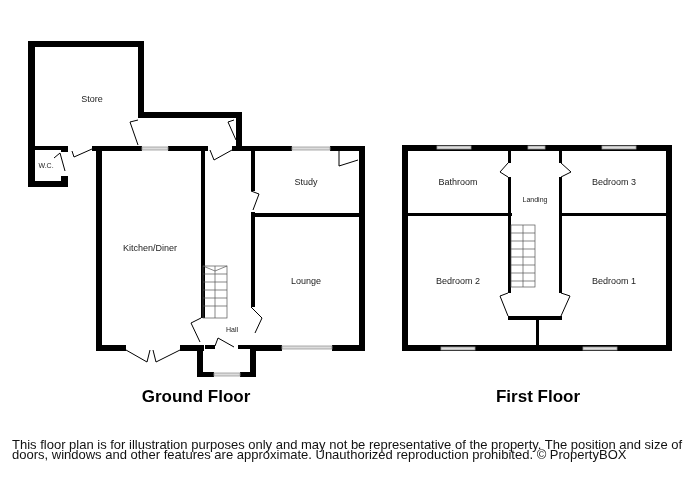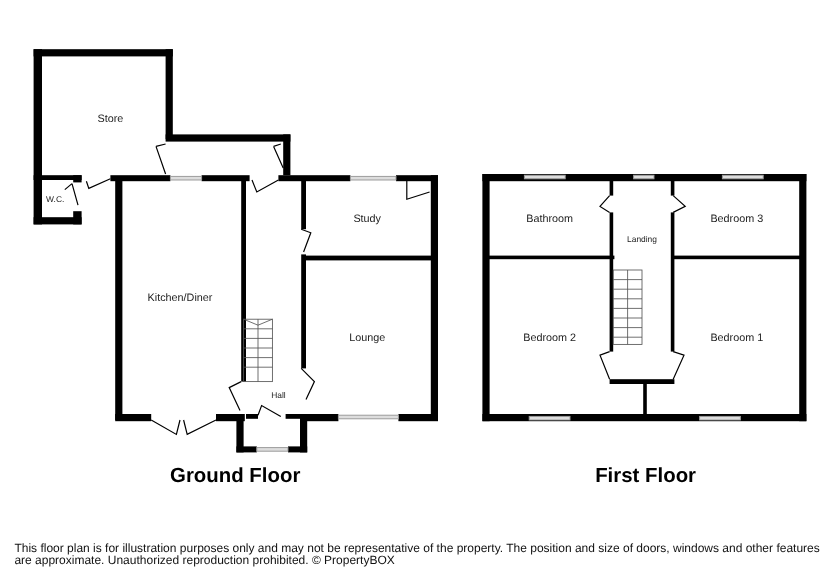--- a/index.html
+++ b/index.html
@@ -1,21 +1,21 @@
 <!DOCTYPE html>
 <html><head>
 <meta charset="utf-8">
 <style>
   html,body{margin:0;padding:0;background:#fff;}
   body{width:700px;height:490px;position:relative;overflow:hidden;font-family:"Liberation Sans",sans-serif;}
   svg{position:absolute;left:0;top:0;}
   .lbl{font-family:"Liberation Sans",sans-serif;font-size:9px;fill:#222;}
   .lbl-sm{font-family:"Liberation Sans",sans-serif;font-size:7px;fill:#222;}
   .title{font-family:"Liberation Sans",sans-serif;font-size:17px;font-weight:bold;fill:#000;}
-  .disc{position:absolute;left:12px;top:453px;width:680px;font-size:10px;line-height:10px;color:#111;}
+  .disc{position:absolute;left:12px;top:440px;width:680px;font-size:13px;line-height:10px;color:#111;}
 </style>
 </head>
 <body>
 
 <svg width="700" height="490" viewBox="0 0 700 490">
 
   <g fill="#000" stroke="none">
 
     <rect x="28" y="41" width="116" height="6"></rect>
     <rect x="28" y="41" width="7" height="146"></rect>

